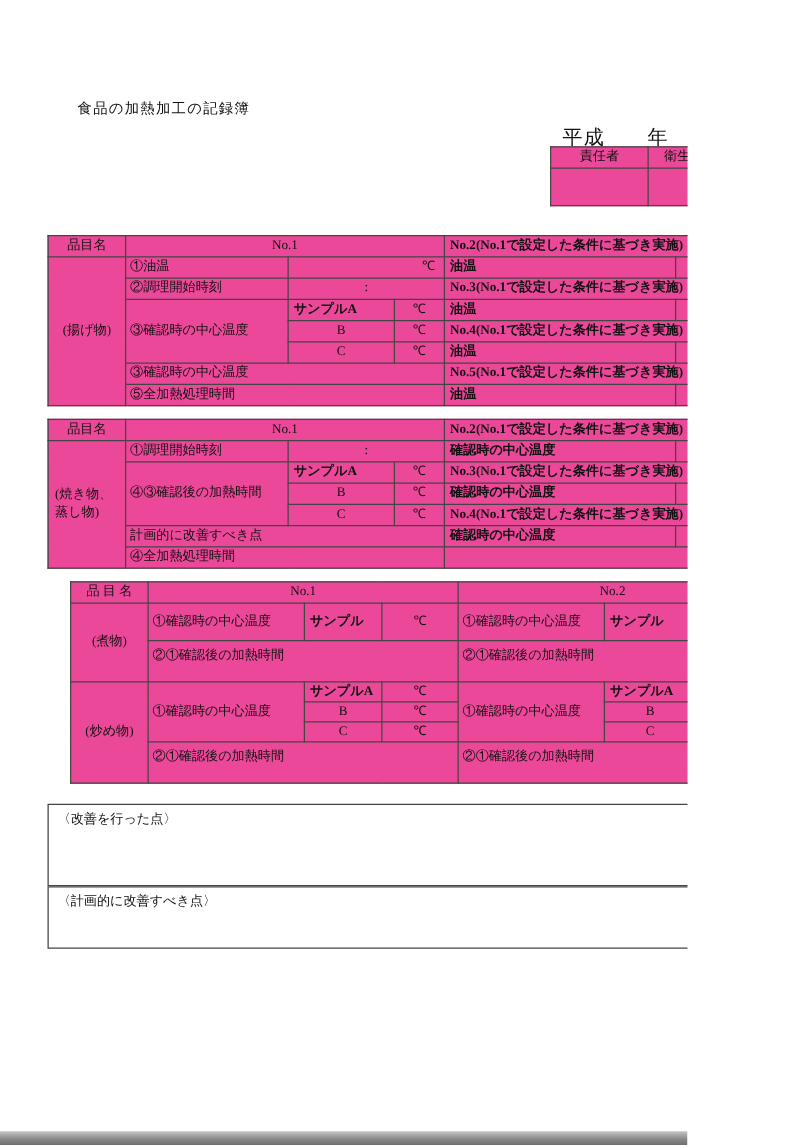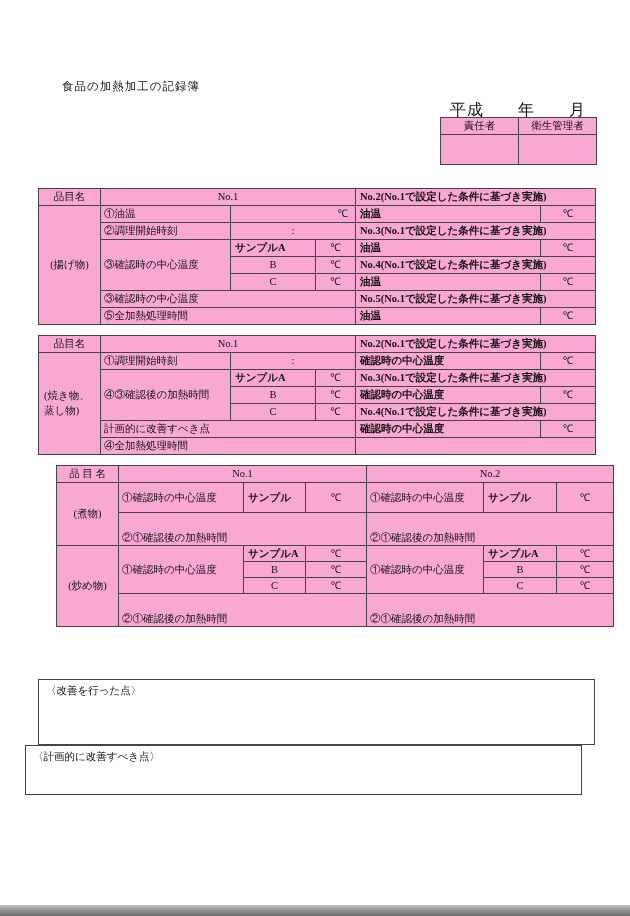--- a/index.html
+++ b/index.html
@@ -1,38 +1,38 @@
 <!DOCTYPE html>
 <html><head>
 <meta charset="utf-8">
 <style>
   * { margin:0; padding:0; box-sizing:border-box; }
   html,body { background:#ffffff; }
   .page {
-    position:relative; width:630px; height:916px; background:#ffffff;
+    position:relative; width:550px; height:916px; background:#ffffff;
     font-family:"Liberation Serif", serif; color:#111; overflow:hidden;
   }
   .abs { position:absolute; }
   .title { font-size:11.5px; letter-spacing:1px; }
   .dateline { font-size:16px; letter-spacing:1px; }
-  table { border-collapse:collapse; table-layout:fixed; position:absolute; background:#f9a8d4; }
+  table { border-collapse:collapse; table-layout:fixed; position:absolute; background:#ec4899; }
   td {
     border:1px solid #444; font-size:10.5px; font-weight:normal;
     padding:0 3px; vertical-align:middle; white-space:nowrap; overflow:hidden;
     line-height:1.25; color:#111;
   }
   td.c { text-align:center; }
   td.l { text-align:left; padding-left:4px;font-weight:bold; }
   td.ur { text-align:right; padding-right:7px; }
-  td.top { vertical-align:top; padding-top:18px; }
+  td.top { vertical-align:top; padding-top:5px; }
   td.wrapcell { white-space:normal; line-height:1.35; padding:16px 5px; }
   .wn { width:106px; white-space:normal; line-height:1.3; }
   .notebox {
     position:absolute; border:1px solid #444; background:#fff;
-    font-size:10.5px; padding:4px 7px;margin-top:36px;
+    font-size:10.5px; padding:4px 7px;
   }
   .bottom-strip {
     position:absolute; left:0; right:0; bottom:0; height:11px;
     background:linear-gradient(180deg,#c6c6c6 0%,#8a8a8a 55%,#6f6f6f 100%);
   }
 </style>
 </head>
 <body>
 
 <div class="page">
@@ -227,19 +227,19 @@
       <td colspan="3" class="top">
         <div class="wn">②①確認後の加熱時間</div>
       </td>
     </tr>
   </tbody>
     </table>
 
   <div class="notebox" style="left:38px; top:643px; width:557px; height:66px;">
     <div>〈改善を行った点〉</div>
   </div>
-  <div class="notebox" style="left:25px; top:709px; width:557px; height:50px;">
+  <div class="notebox" style="left:38px; top:709px; width:557px; height:50px;">
     <div>〈計画的に改善すべき点〉</div>
   </div>
 
   <div class="bottom-strip"></div>
 
 </div>
 
 </body></html>

